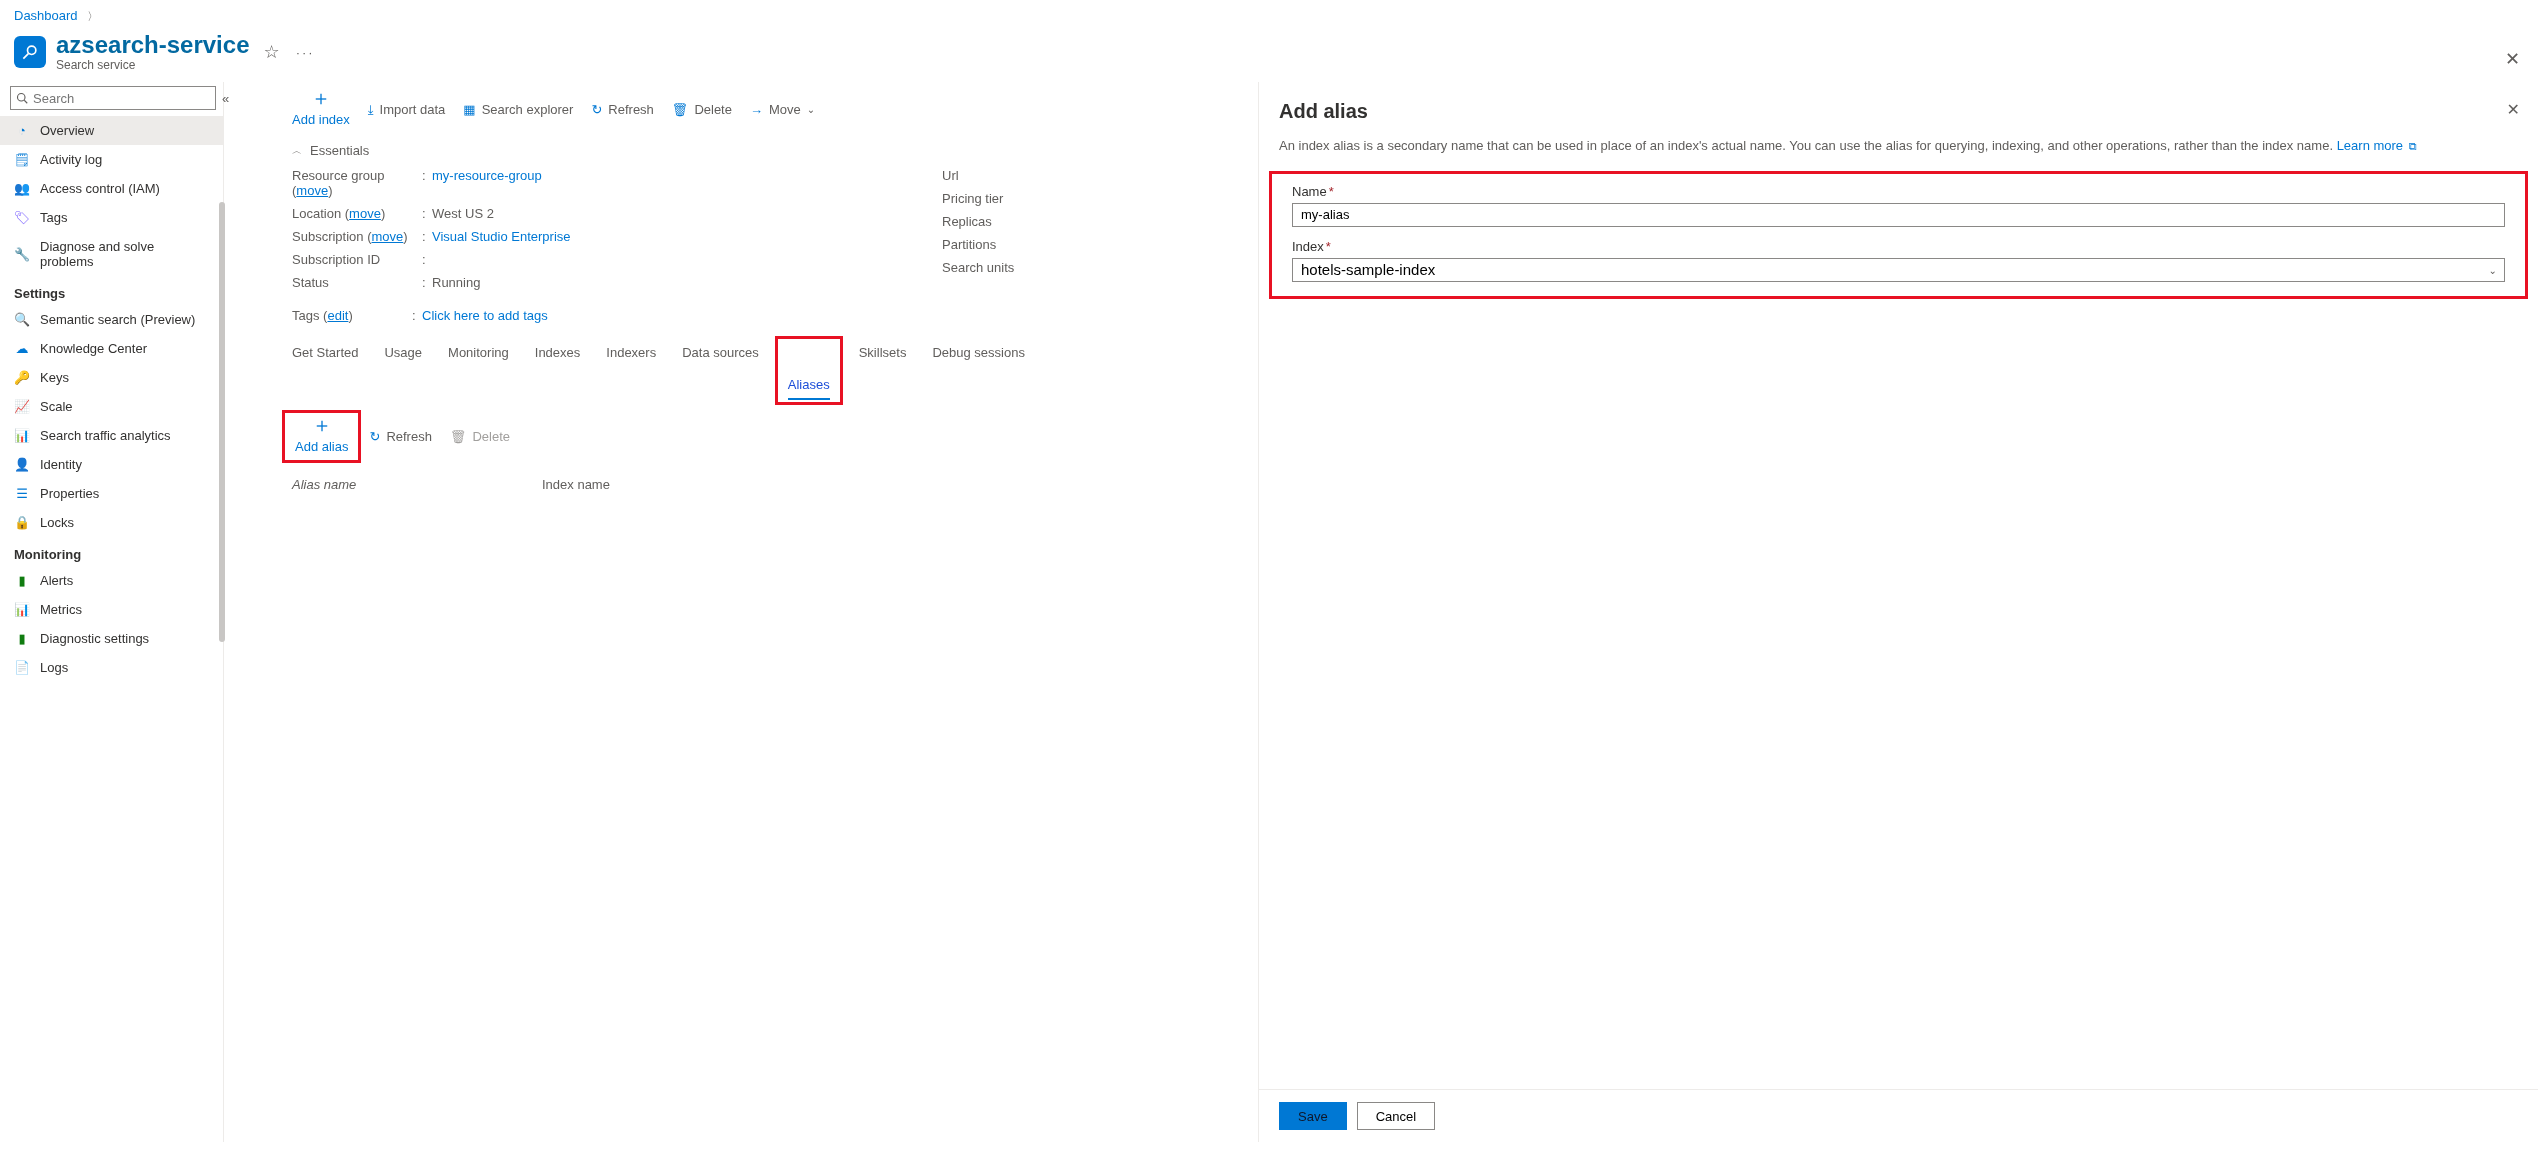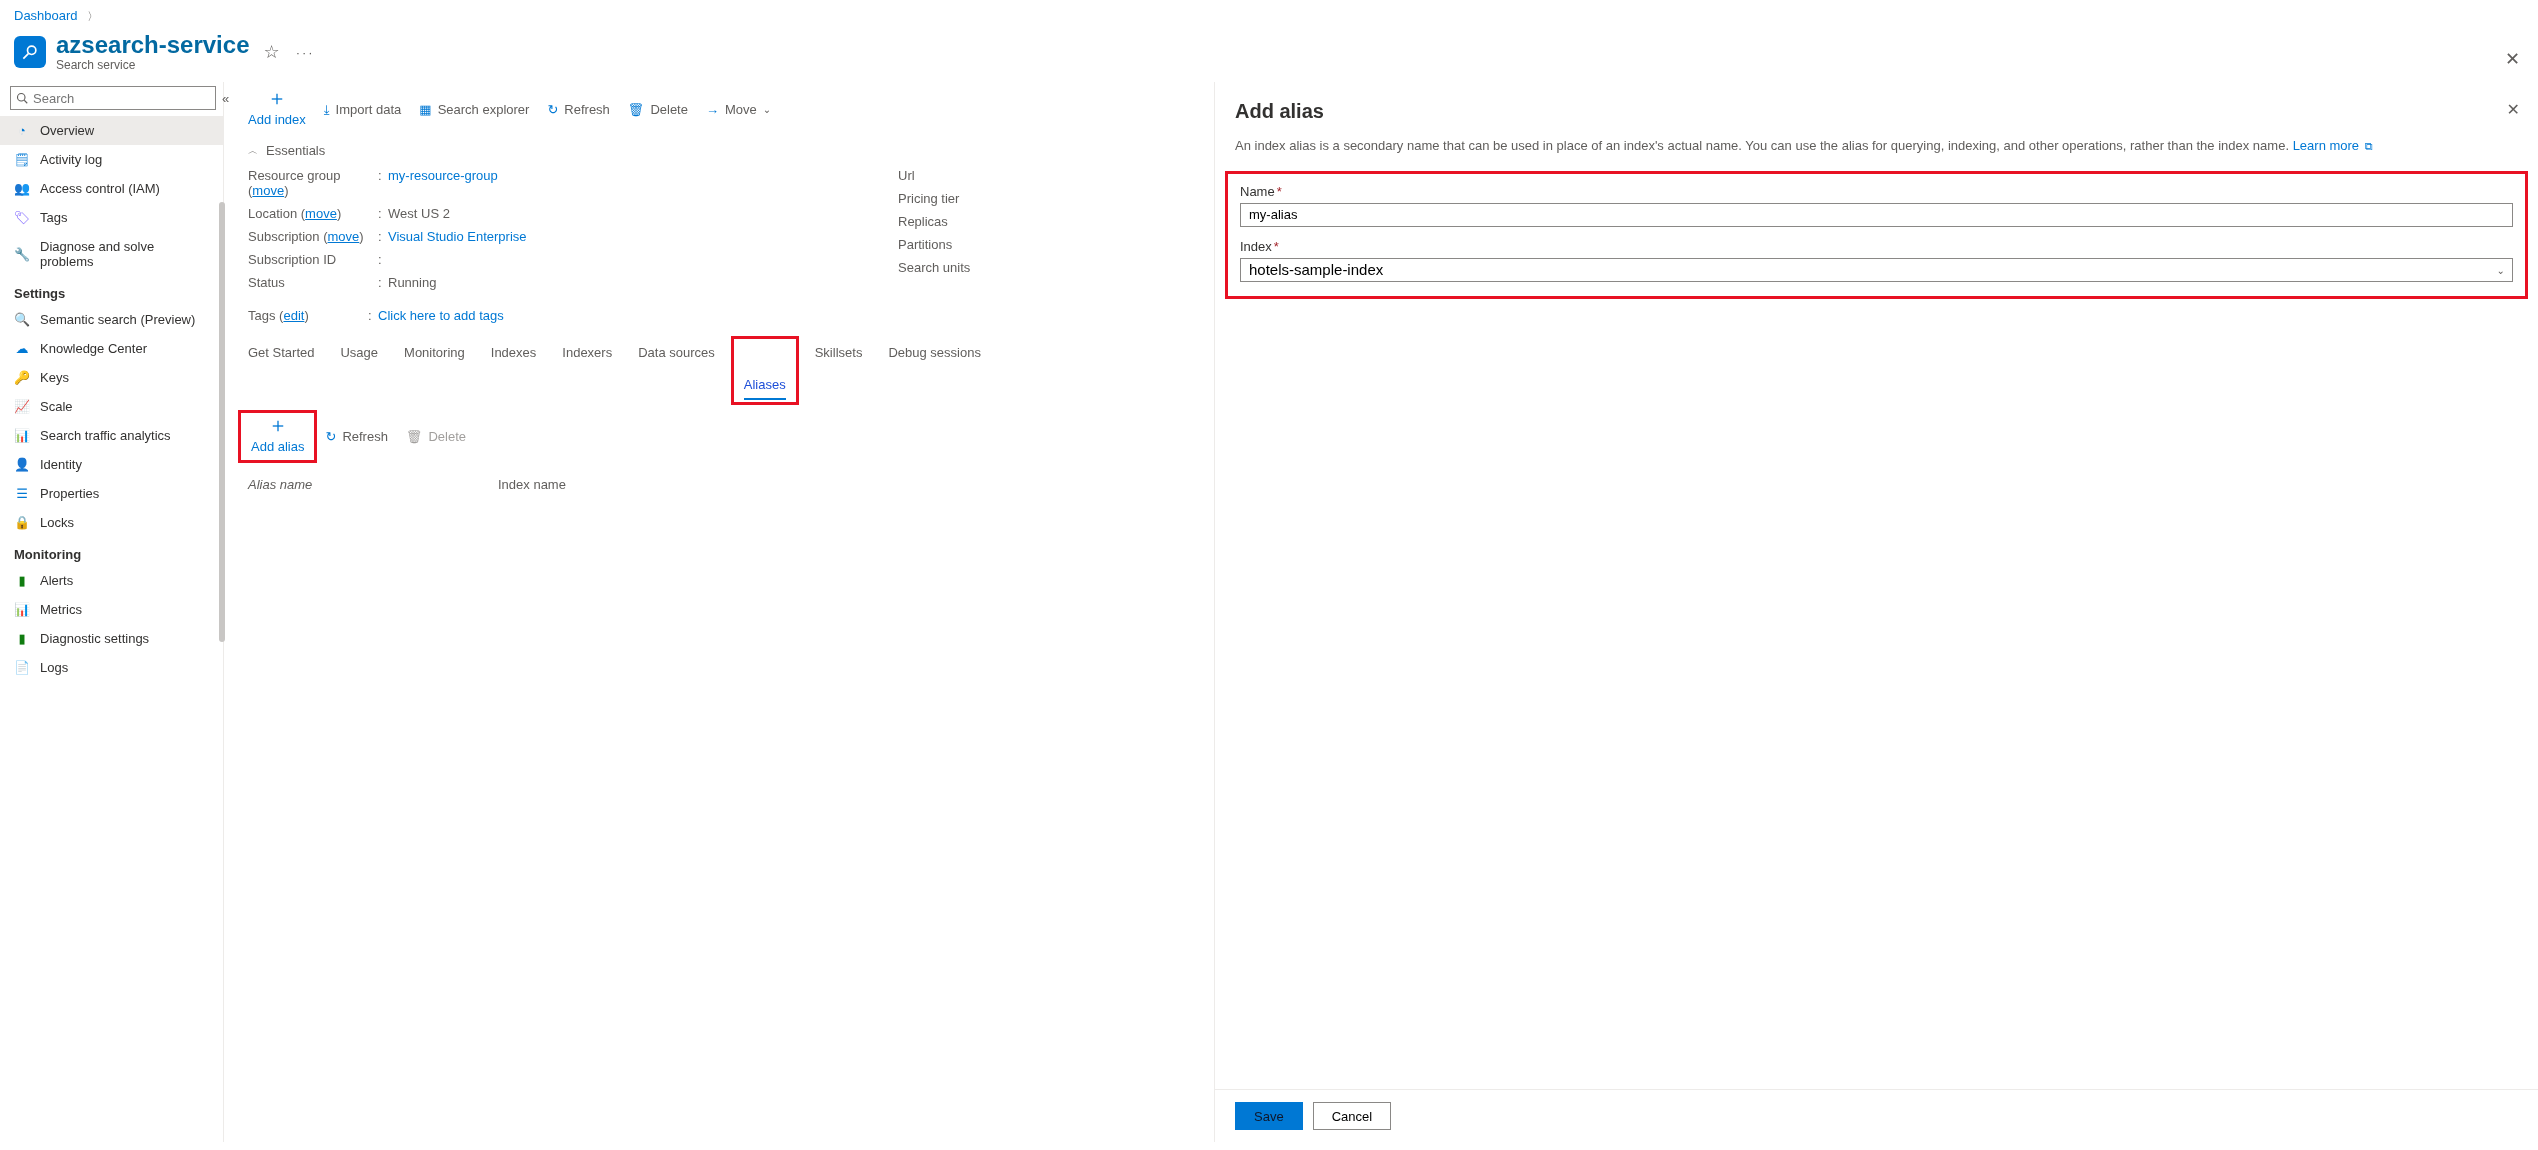--- a/index.html
+++ b/index.html
@@ -10,21 +10,21 @@
 .breadcrumb .chev { color: #605e5c; margin-left: 6px; font-size: 11px; }
 
 .header { display: flex; align-items: center; padding: 4px 14px 10px; }
 .service-icon { width: 32px; height: 32px; background: #0078d4; border-radius: 6px; display: flex; align-items: center; justify-content: center; margin-right: 10px; }
 .service-icon svg { width: 20px; height: 20px; }
 .title-block h1 { font-size: 24px; font-weight: 600; color: #0369a1; line-height: 1.1; }
 .title-block .subtitle { font-size: 12px; color: #605e5c; }
 .title-actions { display: flex; align-items: center; margin-left: 14px; gap: 16px; }
 .close-x { position: absolute; top: 48px; right: 18px; font-size: 18px; color: #605e5c; cursor: pointer; }
 
-.layout { display: flex; height: calc(100% - 90px); }
+.layout { display: flex; height: calc(100% - 90px); gap: 44px; }
 
 .sidebar { width: 224px; border-right: 1px solid #edebe9; display: flex; flex-direction: column; padding-top: 4px; position: relative; }
 .sidebar .search-wrap { padding: 0 10px 6px; display: flex; align-items: center; gap: 4px; }
 .sidebar .search-wrap input { flex: 1; height: 24px; border: 1px solid #8a8886; padding: 0 6px 0 22px; font-size: 13px; }
 .sidebar .search-wrap .collapse { color: #605e5c; font-size: 13px; padding: 0 2px; cursor: pointer; }
 .sidebar .search-container { position: relative; flex: 1; }
 .sidebar .search-container .sicon { position: absolute; left: 6px; top: 50%; transform: translateY(-50%); color: #605e5c; }
 .nav-item { display: flex; align-items: center; gap: 10px; padding: 7px 14px; font-size: 13px; color: #323130; cursor: pointer; }
 .nav-item.active { background: #edebe9; }
 .nav-item .nicon { width: 16px; display: flex; justify-content: center; }
@@ -69,21 +69,21 @@
 .table-empty { text-align: right; padding: 30px 30px 0 0; color: #605e5c; font-size: 13px; }
 
 .panel { flex: 1; border-left: 1px solid #edebe9; padding: 0 0 0 0; display: flex; flex-direction: column; position: relative; }
 .panel-inner { padding: 18px 20px 0 20px; flex: 1; }
 .panel h2 { font-size: 20px; font-weight: 600; margin-bottom: 14px; }
 .panel-close { position: absolute; top: 18px; right: 18px; font-size: 16px; color: #605e5c; cursor: pointer; }
 .panel-desc { font-size: 13px; color: #605e5c; line-height: 1.4; margin-bottom: 14px; }
 .panel-desc a { color: #0078d4; text-decoration: none; }
 .panel-desc .ext { font-size: 11px; margin-left: 2px; }
 
-.form-highlight { border: 3px solid #e81123; padding: 10px 12px 14px; margin: 15px -10px; }
+.form-highlight { border: 3px solid #e81123; padding: 10px 20px 14px; margin: 15px -10px; }
 .field-label { font-size: 13px; margin-bottom: 4px; }
 .field-label .req { color: #a4262c; margin-left: 2px; }
 .field-input { width: 100%; height: 24px; border: 1px solid #8a8886; padding: 0 8px; font-size: 13px; margin-bottom: 12px; }
 .field-select { width: 100%; height: 24px; border: 1px solid #8a8886; padding: 0 24px 0 8px; font-size: 15px; appearance: none; background: #fff; }
 .select-wrap { position: relative; }
 .select-wrap .chev-down { position: absolute; right: 8px; top: 50%; transform: translateY(-50%); pointer-events: none; color: #605e5c; font-size: 10px; }
 
 .panel-footer { border-top: 1px solid #edebe9; padding: 12px 20px; display: flex; gap: 10px; }
 .btn { height: 28px; padding: 0 18px; font-size: 13px; border: 1px solid #8a8886; background: #fff; cursor: pointer; }
 .btn.primary { background: #0078d4; border-color: #0078d4; color: #0f172a; }

